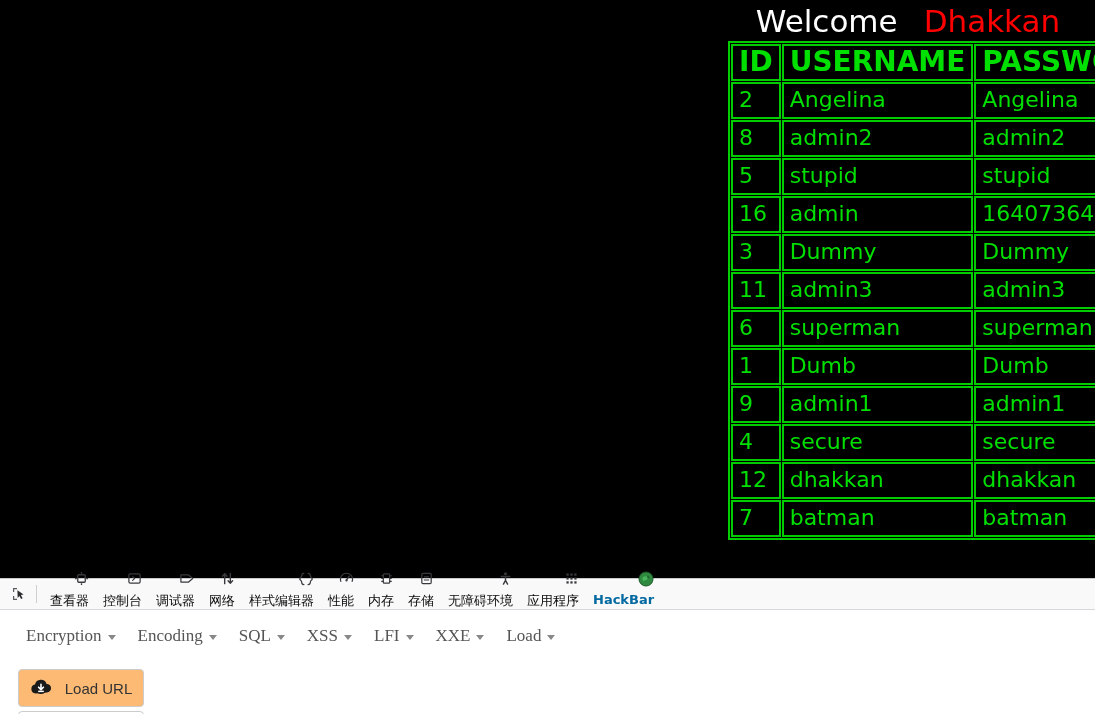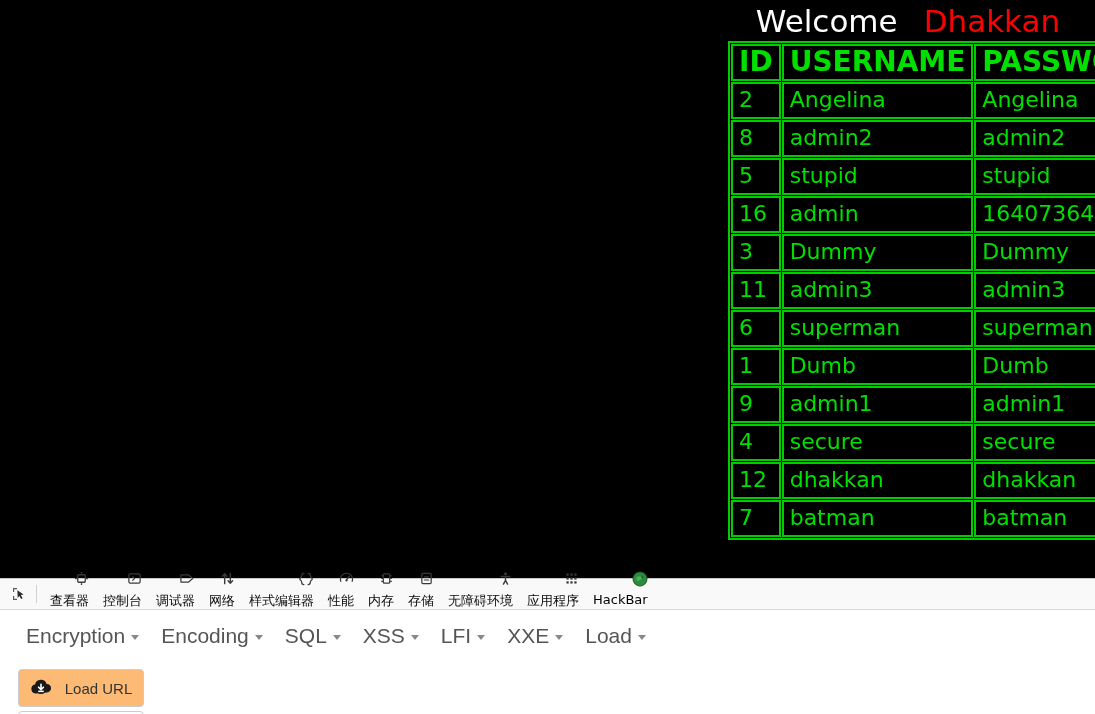--- a/index.html
+++ b/index.html
@@ -91,44 +91,44 @@
     padding: 0 7px;
     gap: 5px;
     white-space: nowrap;
     position: relative;
     flex-direction: column;
   }
   .dt-tab .dt-ico {
     display: inline-flex; align-items: center; justify-content: center;
     width: 16px; height: 16px;
   }
-  .dt-tab.active { color: #000000; }
+  .dt-tab.active { color: #0369a1; font-weight: bold; }
   .dt-tab.active::after {
     content: ""; position: absolute;
     left: 2px; right: 2px; bottom: 0; height: 2px;
     background: #0a84ff;
   }
   .dt-label { font-size: 13px; }
 
   
   .hb-menubar {
     position: absolute; left: 0; top: 611px;
     width: 1095px; height: 50px;
     background: #ffffff;
     display: flex; align-items: center;
     padding-left: 18px;
     gap: 0px;
   }
   .hb-menu {
-    font-size: 21px;
+    font-size: 17px;
     color: #555555;
     padding: 6px 14px 6px 8px;
     position: relative;
     white-space: nowrap;
-    font-family: Liberation Sans, sans-serif;
+    font-family: Liberation Serif, serif;
   }
   .hb-caret {
     display: inline-block;
     width: 0; height: 0;
     margin-left: 6px;
     border-left: 4px solid transparent;
     border-right: 4px solid transparent;
     border-top: 5px solid #888888;
     vertical-align: middle;
   }

